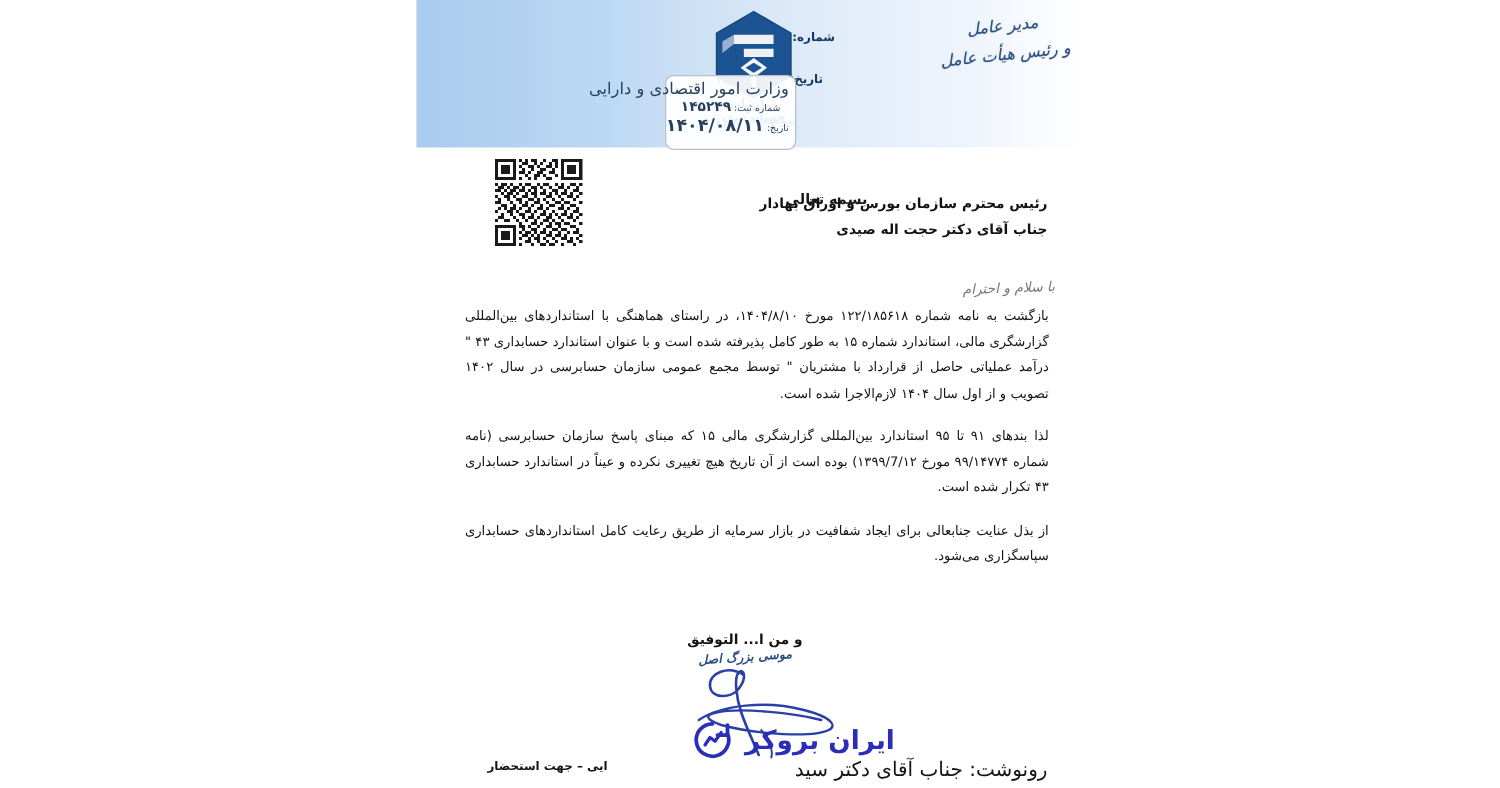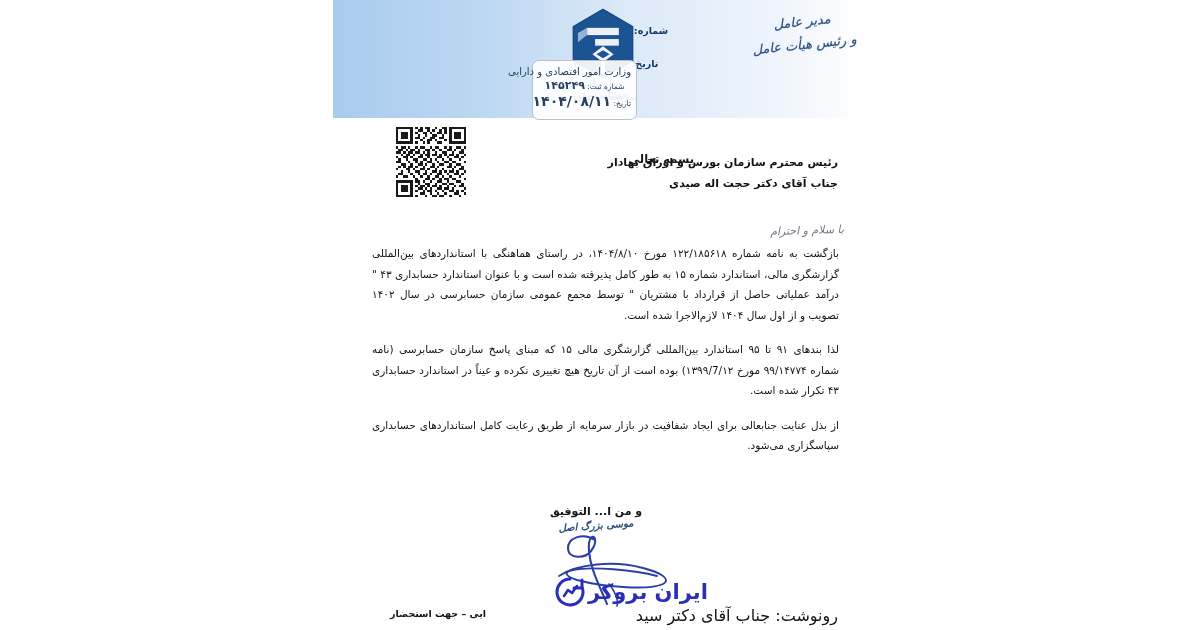--- a/index.html
+++ b/index.html
@@ -59,21 +59,21 @@
   
   #reg-stamp{
     position:absolute;left:199px;top:60px;
     width:105px;height:60px;
     border:1px solid #b9c0c8;border-radius:7px;
     background:rgba(255,255,255,.92);
     padding:4px 5px 0 5px;box-sizing:border-box;
     text-align:center;color:#27405e;
     font-size:7.5px;line-height:14px;direction:rtl;
   }
-  #reg-stamp .rs-title{font-size:10px;letter-spacing:.1px;}
+  #reg-stamp .rs-title{font-size:13px;letter-spacing:.1px;}
   #reg-stamp .rs-line{white-space:nowrap;}
   #reg-stamp .rs-num{font-size:11px;font-weight:bold;letter-spacing:.4px;margin-top:40px;}
   #reg-stamp .rs-date{font-size:14px;font-weight:bold;}
   
   #basmala{
     position:absolute;right:172px;top:124px;
     font-size:11.5px;font-weight:bold;color:#1a1a1a;margin-top:28px;
   }
   
   #qr-code{
@@ -121,21 +121,21 @@
     position:absolute;right:28px;top:2px;
     font-size:16px;font-weight:normal;color:#141414;white-space:nowrap;
   }
   #distribution-note{
     position:absolute;left:57px;top:4px;
     font-size:9.5px;font-weight:bold;color:#141414;white-space:nowrap;
   }
   
   #brand-watermark{
     position:absolute;left:222px;top:577px;
-    display:flex;align-items:center;gap:3px;
+    display:flex;align-items:center;gap:11px;
     direction:rtl;
   }
   #brand-name{
     font-size:21px;font-weight:bold;color:#2b2fb8;
     letter-spacing:-.5px;line-height:1;
   }
 </style>
 </head>
 <body>
 

